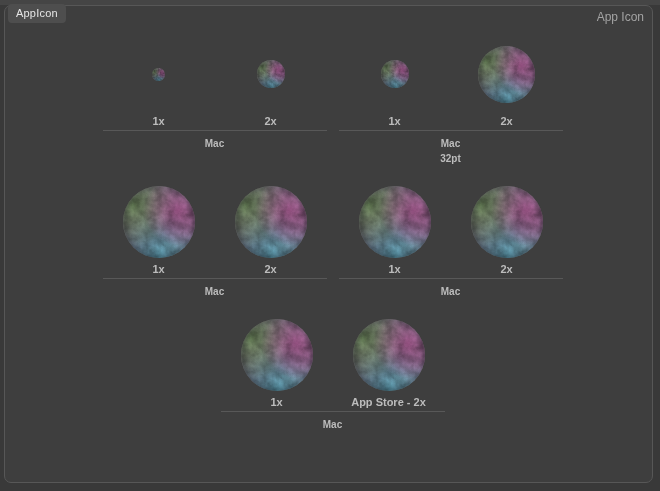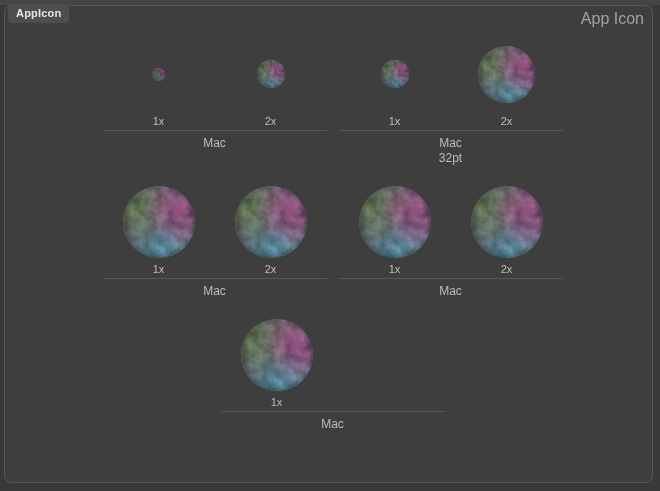--- a/index.html
+++ b/index.html
@@ -9,36 +9,36 @@
     font-family:"Liberation Sans", sans-serif;
     -webkit-font-smoothing:antialiased;
   }
   .top-strip{position:absolute;left:0;top:0;width:660px;height:5px;background:#454545;}
   .panel{
     position:absolute;left:4px;top:5px;width:647px;height:476px;
     background:#3e3e3e;border:1px solid #575757;border-radius:7px;
   }
   .badge{
     position:absolute;left:8px;top:4px;z-index:3;
-    background:#4e4e4e;color:#e6e6e6;font-size:11px;font-weight:bold;
+    background:#4e4e4e;color:#e6e6e6;font-size:11px;font-weight:normal;
     padding:3px 8px 4px 8px;border-radius:4px;letter-spacing:.2px;
   }
   .header-label{
     position:absolute;top:10px;right:16px;z-index:3;
-    color:#a3a3a3;font-size:16px;
+    color:#a3a3a3;font-size:12px;
   }
   .content{position:absolute;left:5px;top:6px;width:645px;padding-top:26px;}
   .row{display:flex;justify-content:center;gap:12px;margin-bottom:20px;}
   .group{width:224px;}
   .cells{display:flex;height:90px;}
   .cell{width:112px;display:flex;flex-direction:column;align-items:center;}
   .well{height:72px;display:flex;align-items:center;justify-content:center;}
-  .scale{margin-top:5px;font-size:11px;font-weight:normal;color:#bcbcbc;text-align:center;white-space:nowrap;}
+  .scale{margin-top:5px;font-size:11px;font-weight:bold;color:#bcbcbc;text-align:center;white-space:nowrap;}
   .divider{margin-top:2px;border-top:1px solid #585858;height:0;}
-  .gtitle{padding-top:5px;text-align:center;font-size:12px;font-weight:normal;color:#bcbcbc;line-height:15px;}
+  .gtitle{padding-top:5px;text-align:center;font-size:10px;font-weight:bold;color:#bcbcbc;line-height:15px;}
   .moon{
     position:relative;border-radius:50%;overflow:hidden;flex:0 0 auto;
     background:
       radial-gradient(circle at 76% 34%, rgba(188,95,160,.85) 0%, rgba(188,95,160,0) 48%),
       radial-gradient(circle at 92% 55%, rgba(172,104,162,.50) 0%, rgba(172,104,162,0) 36%),
       radial-gradient(circle at 14% 26%, rgba(122,156,100,.90) 0%, rgba(122,156,100,0) 52%),
       radial-gradient(circle at 50% 98%, rgba(95,165,185,.95) 0%, rgba(95,165,185,0) 58%),
       radial-gradient(circle at 87% 84%, rgba(152,200,212,.55) 0%, rgba(152,200,212,0) 38%),
       radial-gradient(ellipse at 46% 62%, rgba(66,64,78,.35) 0%, rgba(66,64,78,0) 52%),
       radial-gradient(circle at 50% 45%, #9a8f9e 0%, #8a8090 70%, #7b7283 100%);
@@ -189,20 +189,30 @@
             <div class="cell">
               <div class="well">
                 <div class="moon" style="width: 72px; height: 72px;">
                   <svg class="moontex" viewBox="0 0 72 72" preserveAspectRatio="none">
                     <rect x="0" y="0" width="72" height="72" filter="url(#moonNoise)"></rect>
                   </svg>
                 </div>
               </div>
               <div class="scale">1x</div>
             </div>
+            <div class="cell">
+              <div class="well">
+                <div class="moon" style="width: 72px; height: 72px;">
+                  <svg class="moontex" viewBox="0 0 72 72" preserveAspectRatio="none">
+                    <rect x="0" y="0" width="72" height="72" filter="url(#moonNoise)"></rect>
+                  </svg>
+                </div>
+              </div>
+              <div class="scale">App Store - 2x</div>
+            </div>
           </div>
           <div class="divider"></div>
           <div class="gtitle">
             <div>Mac</div>
           </div>
         </div>
       </div>
     </div>
 </div>
 

